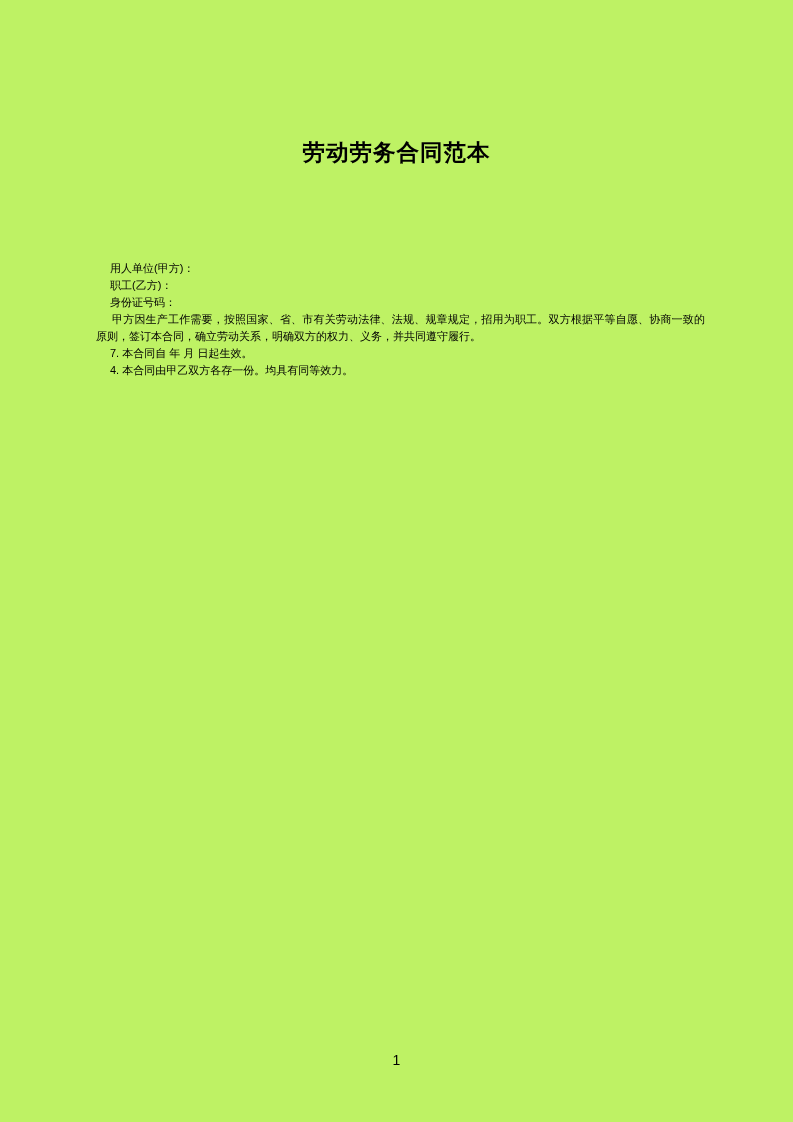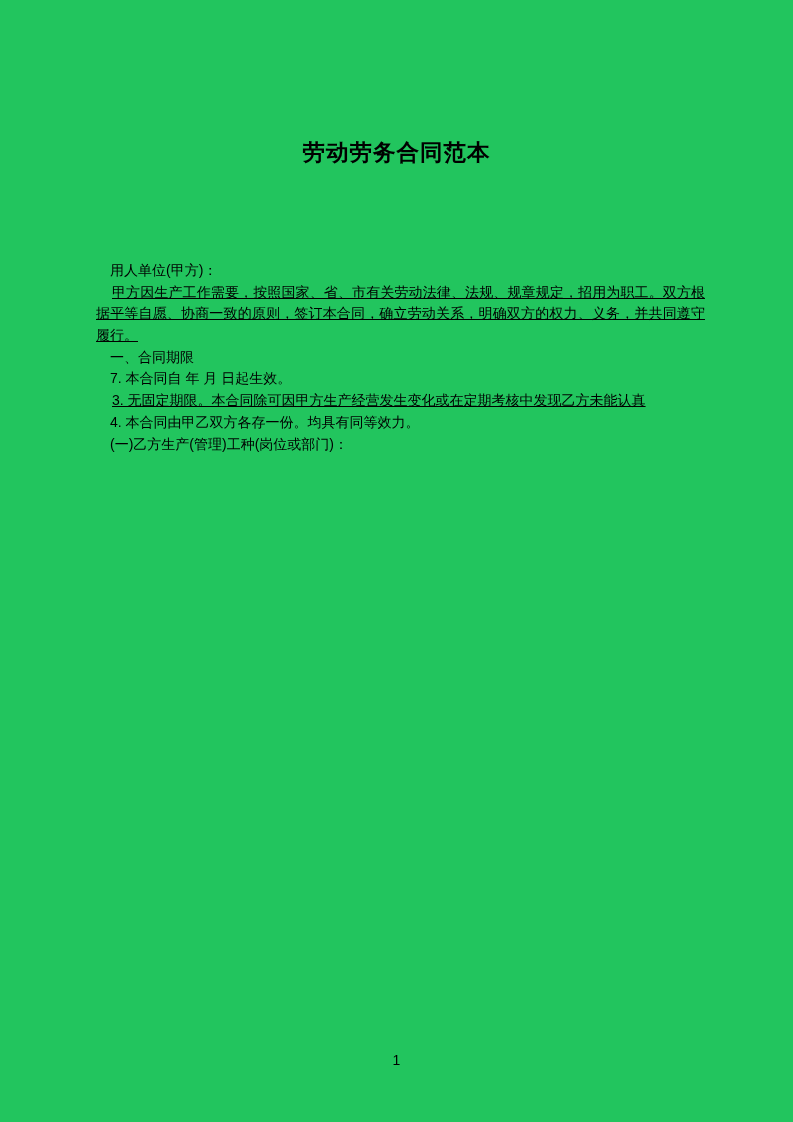--- a/index.html
+++ b/index.html
@@ -9,21 +9,21 @@
   }
   body {
     font-family: "Liberation Sans", "DejaVu Sans", sans-serif;
     color: #000000;
   }
   .page {
     position: relative;
     width: 793px;
     height: 1122px;
     margin: 0 auto;
-    background: #22c55e;
+    background: #bef264;
     box-sizing: border-box;
     overflow: hidden;
   }
   .doc-body {
     position: absolute;
     left: 0;
     top: 0;
     width: 793px;
   }
   .doc-title {
@@ -35,35 +35,34 @@
     padding-top: 139px;
     line-height: 1.2;
   }
   .content {
     margin-top: 94px;
     padding-left: 96px;
     padding-right: 88px;
   }
   p.para {
     margin: 0 0 0 0;
-    font-size: 14px;
+    font-size: 11px;
     line-height: 1.55;
     text-align: justify;
     text-justify: inter-ideograph;
   }
   .spaced {
     margin-bottom: 32px;
   }
   .indent1 {
     text-indent: 0;
     padding-left: 14px;
   }
   .flow {
     padding-left: 0;
-    text-decoration: underline;
   }
   .first-line-indent {
     text-indent: 16px;
   }
   .page-number {
     position: absolute;
     left: 0;
     right: 0;
     top: 1053px;
     text-align: center;
@@ -76,34 +75,33 @@
 
 <div class="page">
   <div class="doc-body">
 
     <h1 class="doc-title">劳动劳务合同范本</h1>
 
     <div class="content">
 
       <p class="para spaced indent1">用人单位(甲方)：</p>
 
+      <p class="para spaced indent1">职工(乙方)：</p>
 
+      <p class="para spaced indent1">身份证号码：</p>
 
       <p class="para spaced flow first-line-indent">甲方因生产工作需要，按照国家、省、市有关劳动法律、法规、规章规定，招用为职工。双方根据平等自愿、协商一致的原则，签订本合同，确立劳动关系，明确双方的权力、义务，并共同遵守履行。</p>
 
-      <p class="para spaced indent1">一、合同期限</p>
 
       <p class="para spaced indent1">7. 本合同自  年  月  日起生效。</p>
 
 
-      <p class="para spaced flow first-line-indent">3. 无固定期限。本合同除可因甲方生产经营发生变化或在定期考核中发现乙方未能认真</p>
 
 
       <p class="para spaced indent1">4. 本合同由甲乙双方各存一份。均具有同等效力。</p>
 
 
-      <p class="para indent1">(一)乙方生产(管理)工种(岗位或部门)：</p>
 
     </div>
   </div>
 
   <div class="page-number">1</div>
 </div>
 
 </body></html>

